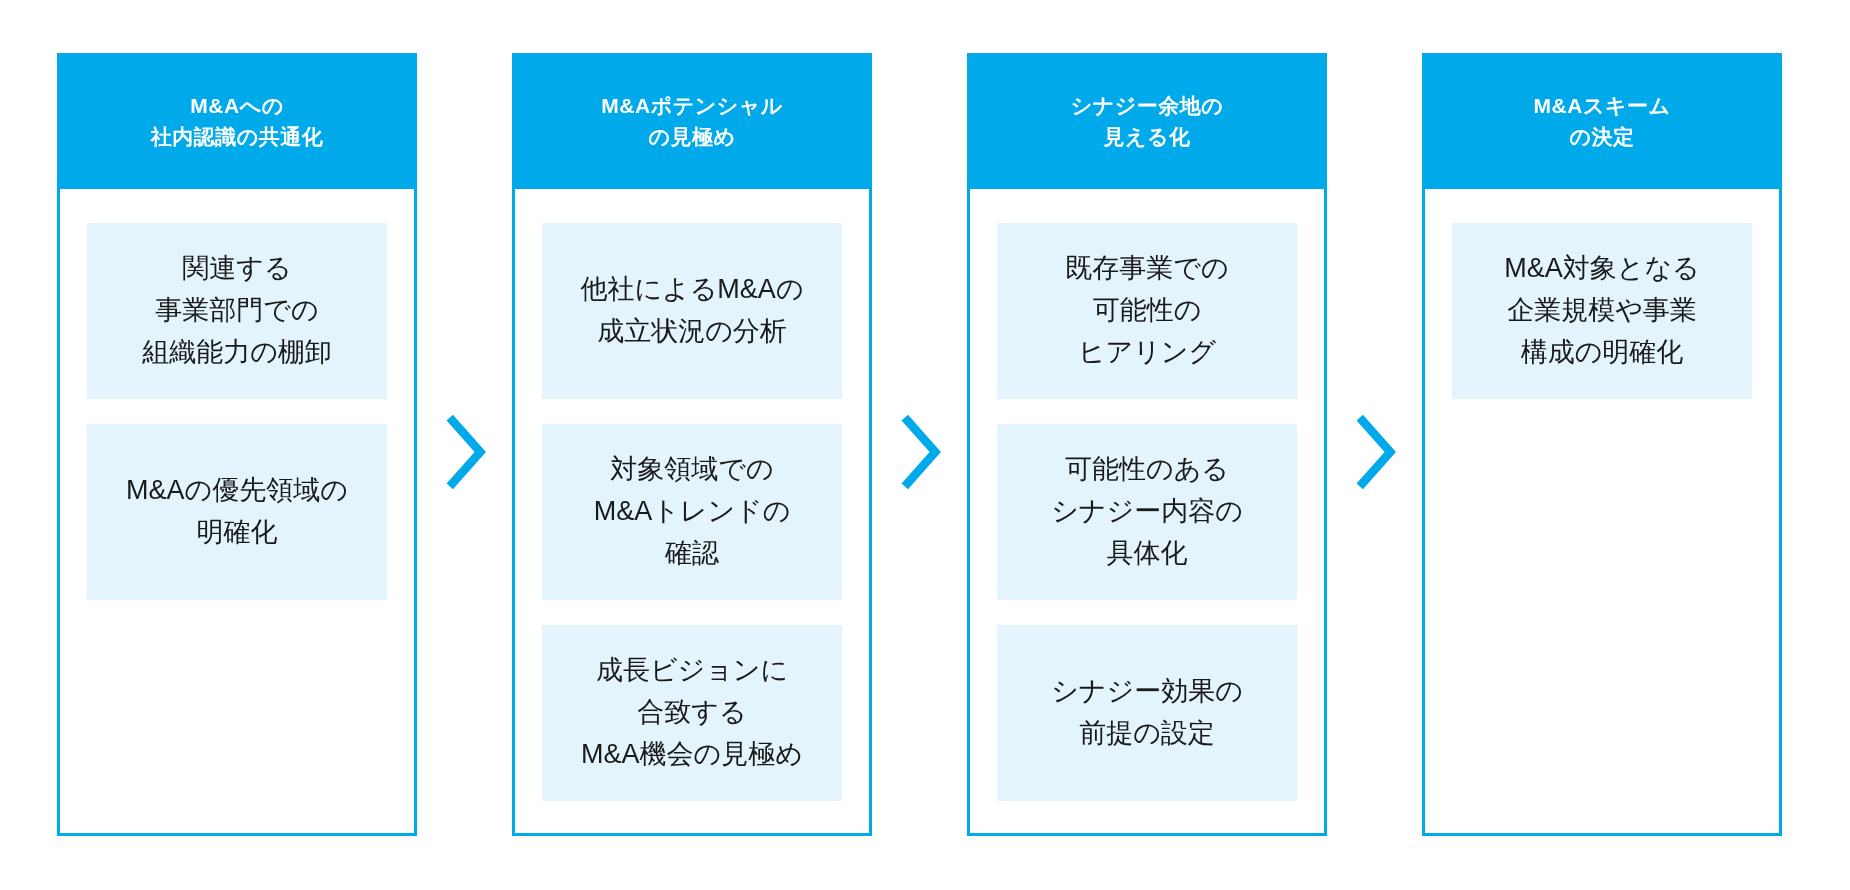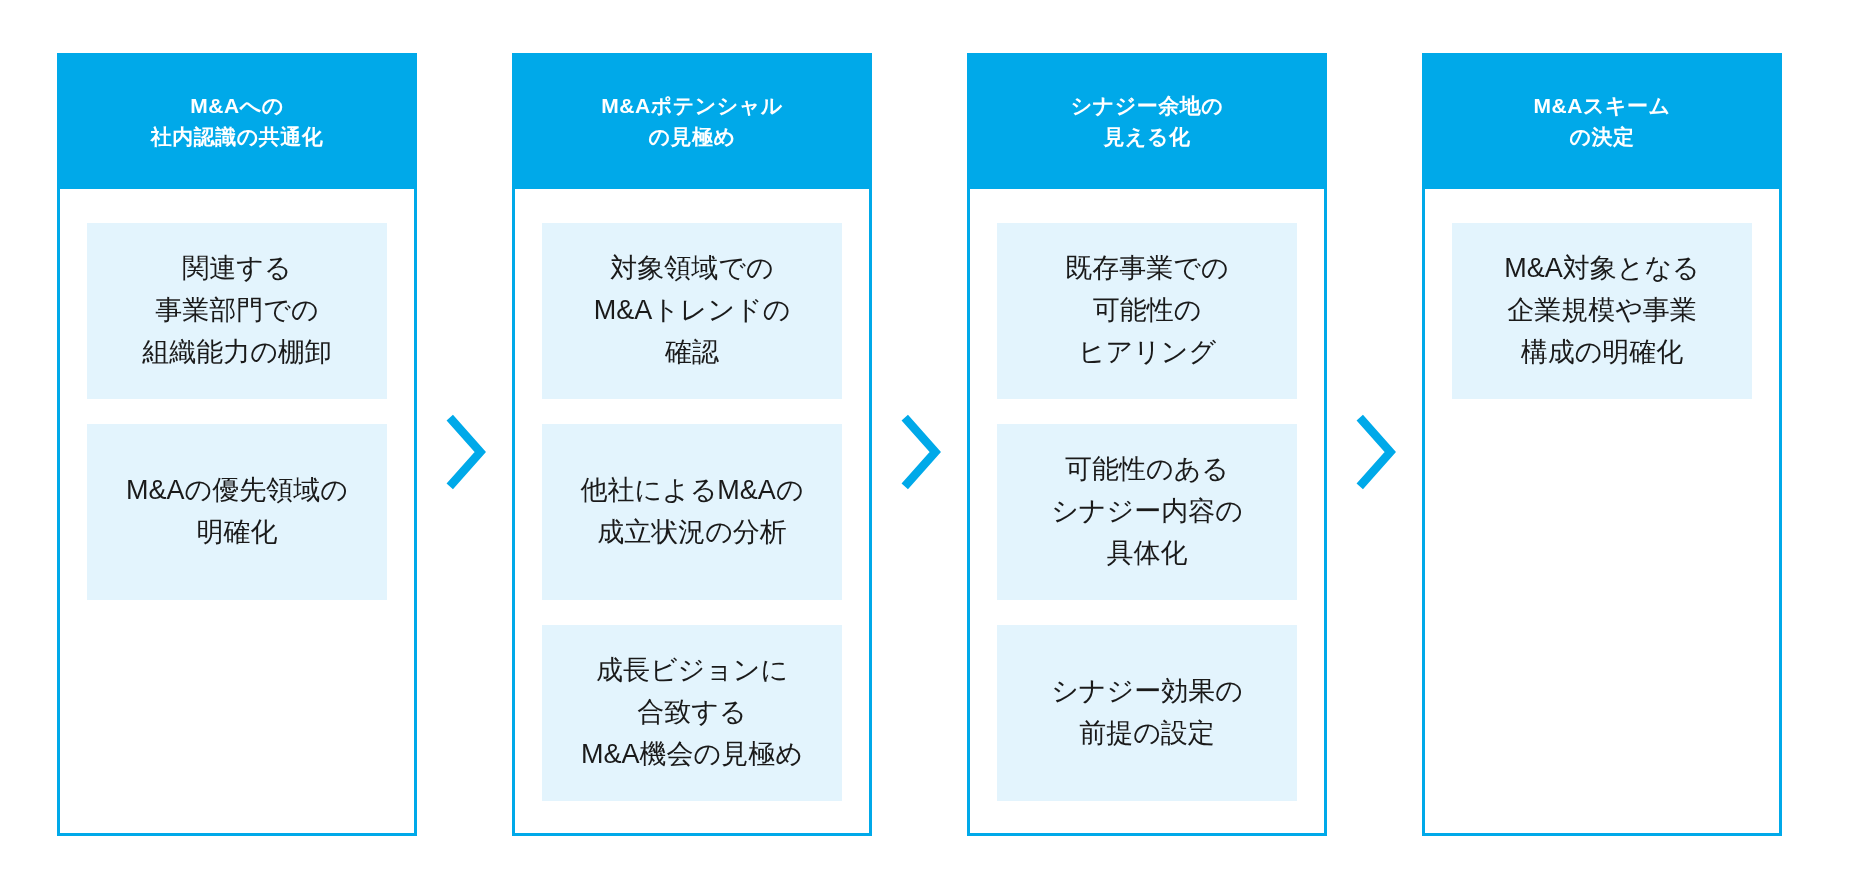--- a/index.html
+++ b/index.html
@@ -98,25 +98,25 @@
   <div class="arrow-cell">
     <svg class="chevron" viewBox="0 0 44 84" aria-hidden="true">
       <polyline points="6,6 38,42 6,78" fill="none" stroke="currentColor" stroke-width="9" stroke-linecap="butt" stroke-linejoin="miter"></polyline>
     </svg>
   </div>
 
   <div class="column">
     <div class="column-header">M&amp;Aポテンシャル
 の見極め</div>
     <div class="column-body">
+      <div class="step-item">他社によるM&amp;Aの
+成立状況の分析</div>
       <div class="step-item">対象領域での
 M&amp;Aトレンドの
 確認</div>
-      <div class="step-item">他社によるM&amp;Aの
-成立状況の分析</div>
       <div class="step-item">成長ビジョンに
 合致する
 M&amp;A機会の見極め</div>
     </div>
   </div>
 
   <div class="arrow-cell">
     <svg class="chevron" viewBox="0 0 44 84" aria-hidden="true">
       <polyline points="6,6 38,42 6,78" fill="none" stroke="currentColor" stroke-width="9" stroke-linecap="butt" stroke-linejoin="miter"></polyline>
     </svg>

